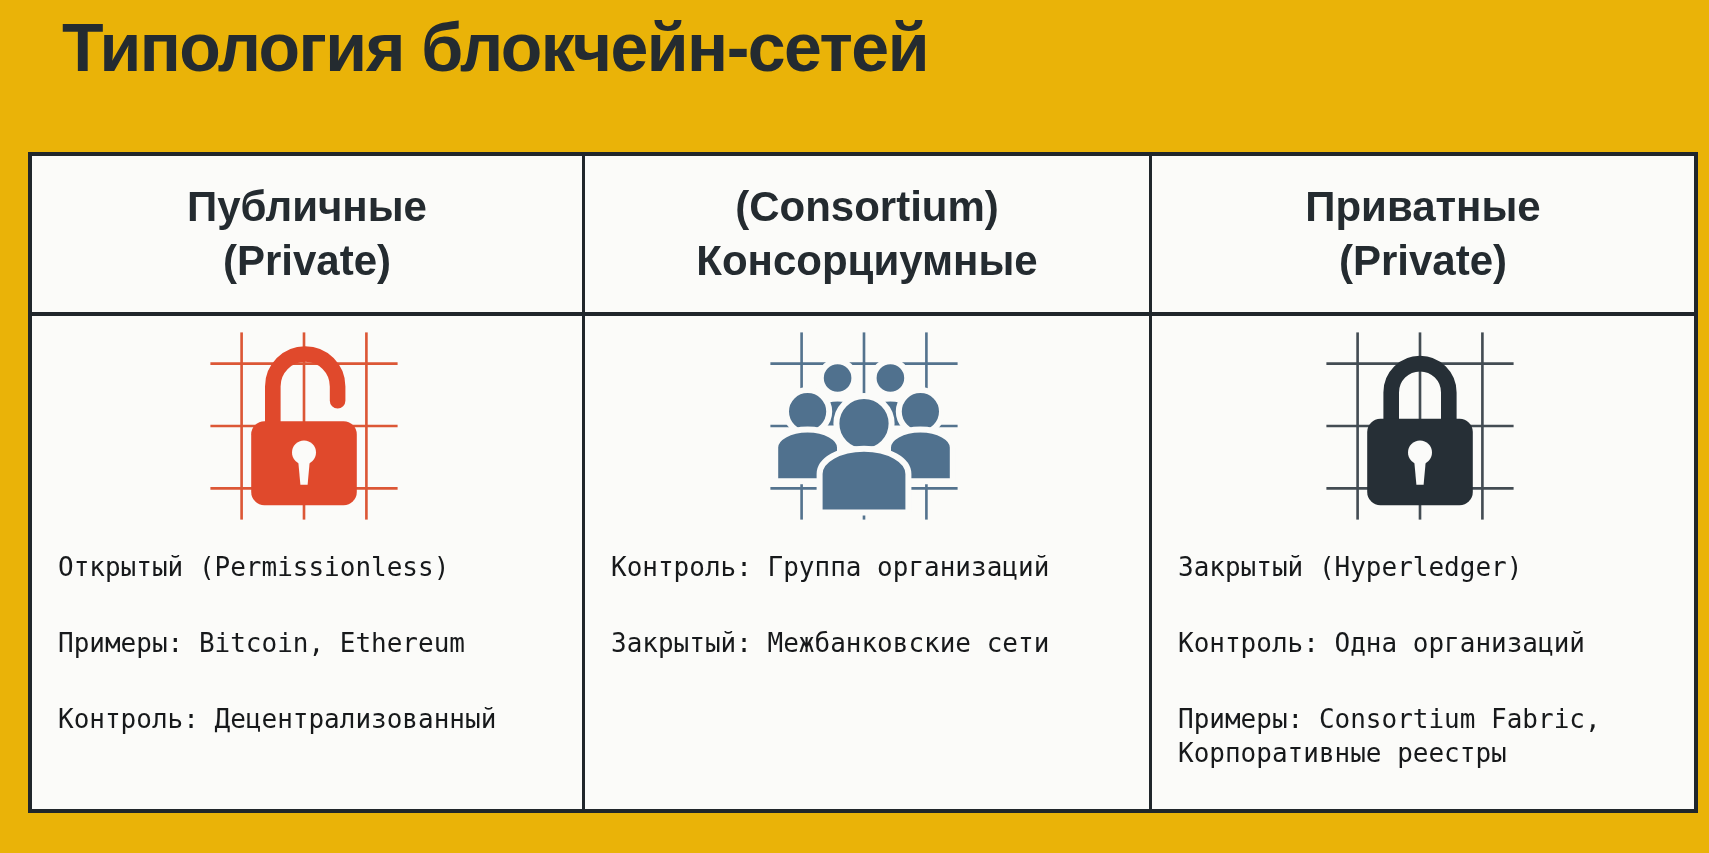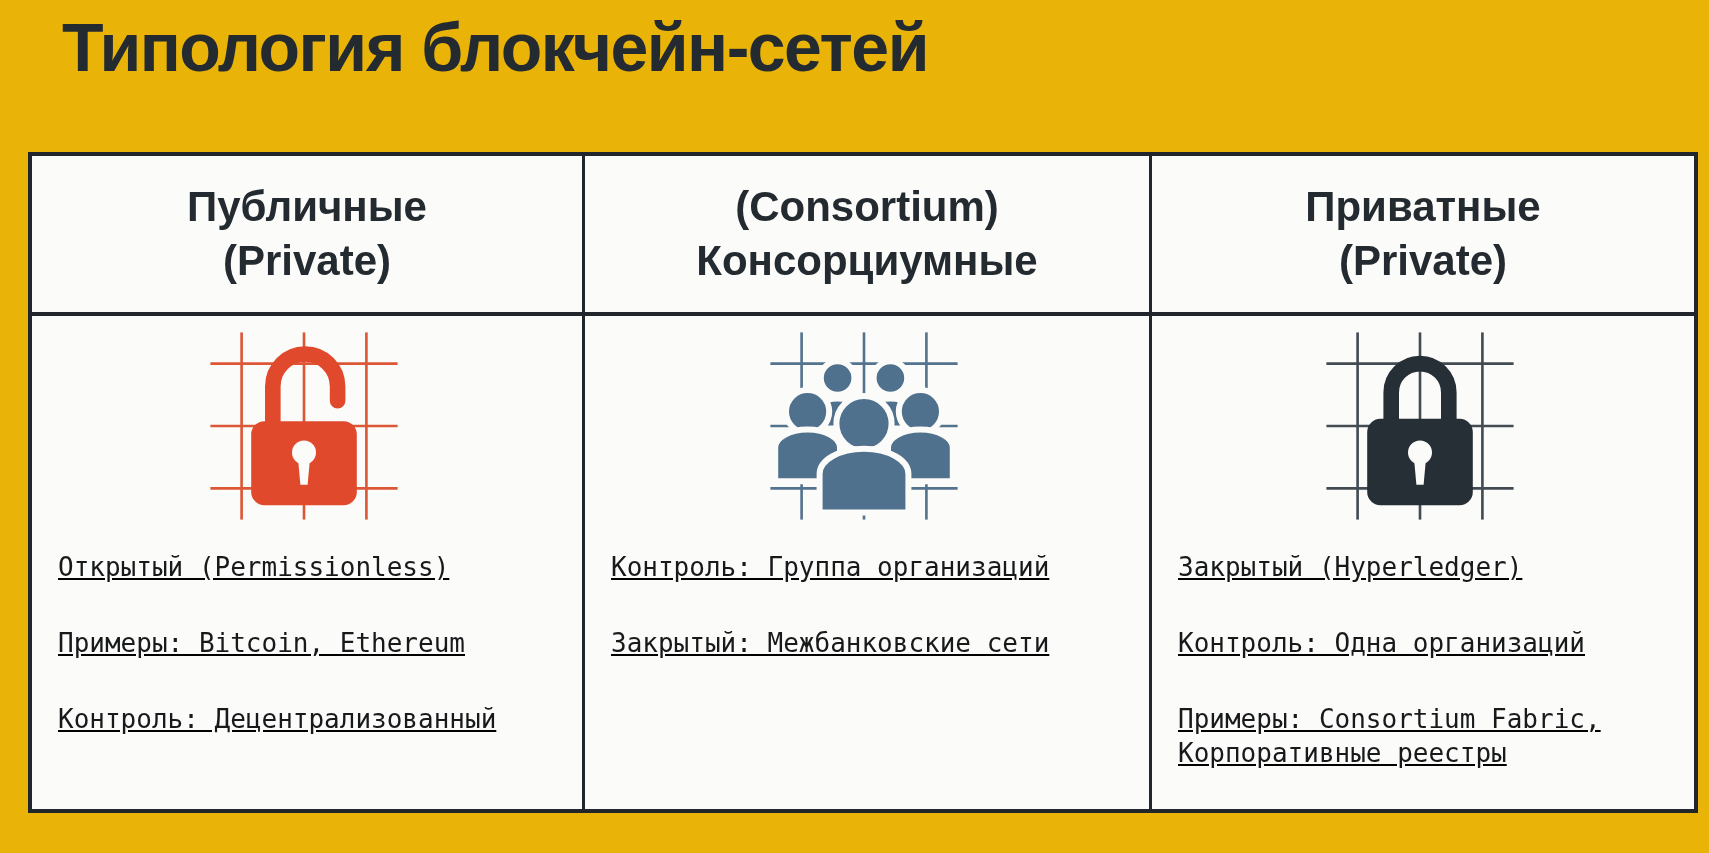--- a/index.html
+++ b/index.html
@@ -21,21 +21,20 @@
   }
   .hcell{
     box-sizing:border-box;border-right:3px solid #20262B;border-bottom:4px solid #20262B;
     display:flex;flex-direction:column;justify-content:center;align-items:center;
     text-align:center;font-weight:700;font-size:42px;line-height:1.28;color:#242B30;
   }
   .hcell.last,.bcell.last{border-right:none;}
   .bcell{
     box-sizing:border-box;border-right:3px solid #20262B;
     padding:14px 32px 0 26px;
-    text-decoration:underline;
   }
   .icon-wrap{display:flex;justify-content:center;margin-bottom:28px;}
   svg.cell-icon{width:192px;height:192px;display:block;}
   .grid-lines{fill:none;stroke-width:2.2;}
   .fact-line{
     font-family:"DejaVu Sans Mono","Liberation Mono",monospace;
     font-size:26px;line-height:34px;color:#17191B;
     margin:0 0 42px 0;max-width:510px;
   }
 </style>

